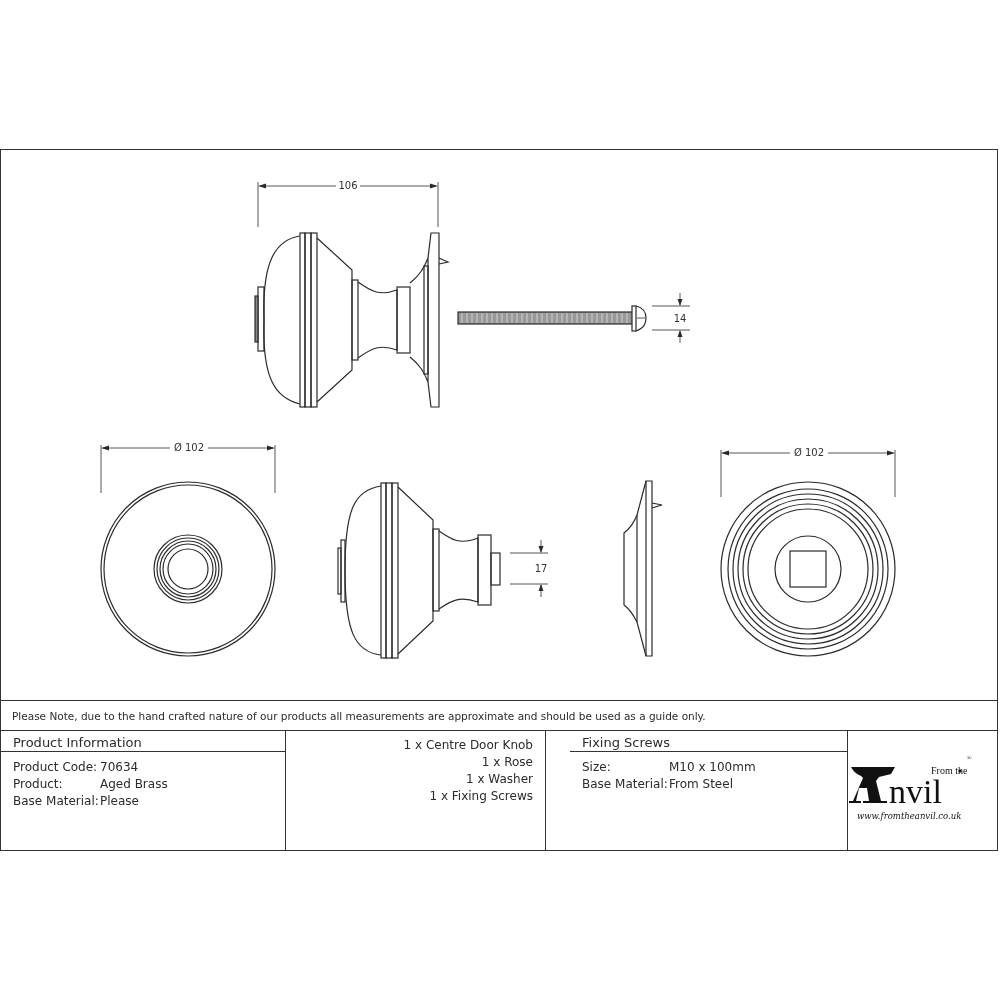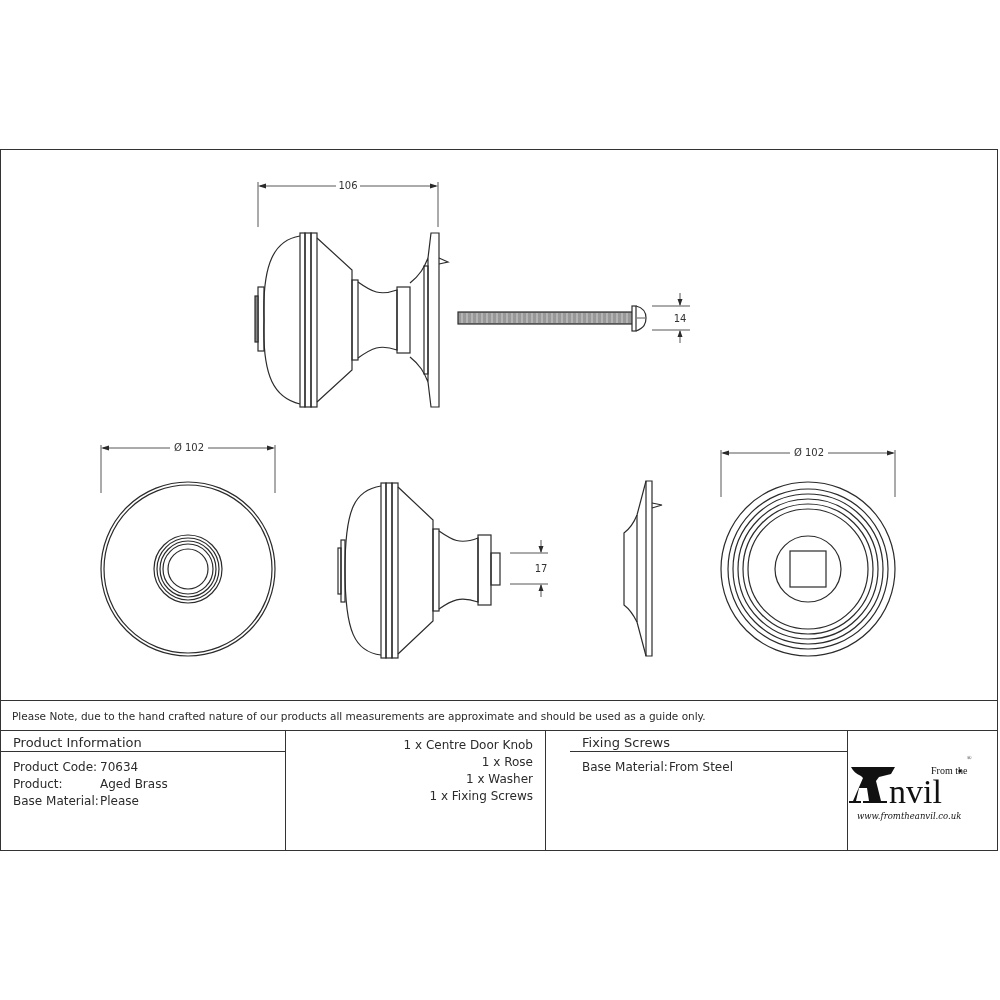--- a/index.html
+++ b/index.html
@@ -203,20 +203,24 @@
     <span class="list-line">1 x Rose</span>
     <span class="list-line">1 x Washer</span>
     <span class="list-line">1 x Fixing Screws</span>
   </div>
 </div>
 
 <div class="table" style="left:570px; width:278px; border-bottom:1.5px solid #333;">
   <div class="head">Fixing Screws</div>
   <div class="body">
     <div class="kv fs">
+        <span class="k">Size:</span>
+        <span>M10 x 100mm</span>
+      </div>
+    <div class="kv fs">
         <span class="k">Base Material:</span>
         <span>From Steel</span>
       </div>
   </div>
 </div>
 
 <div class="logo" style="border-bottom:1.5px solid #333; border-right:1.5px solid #333; box-sizing:border-box;">
   <svg width="175" height="121" viewBox="0 0 175 121" xmlns="http://www.w3.org/2000/svg">
 
     <g>

